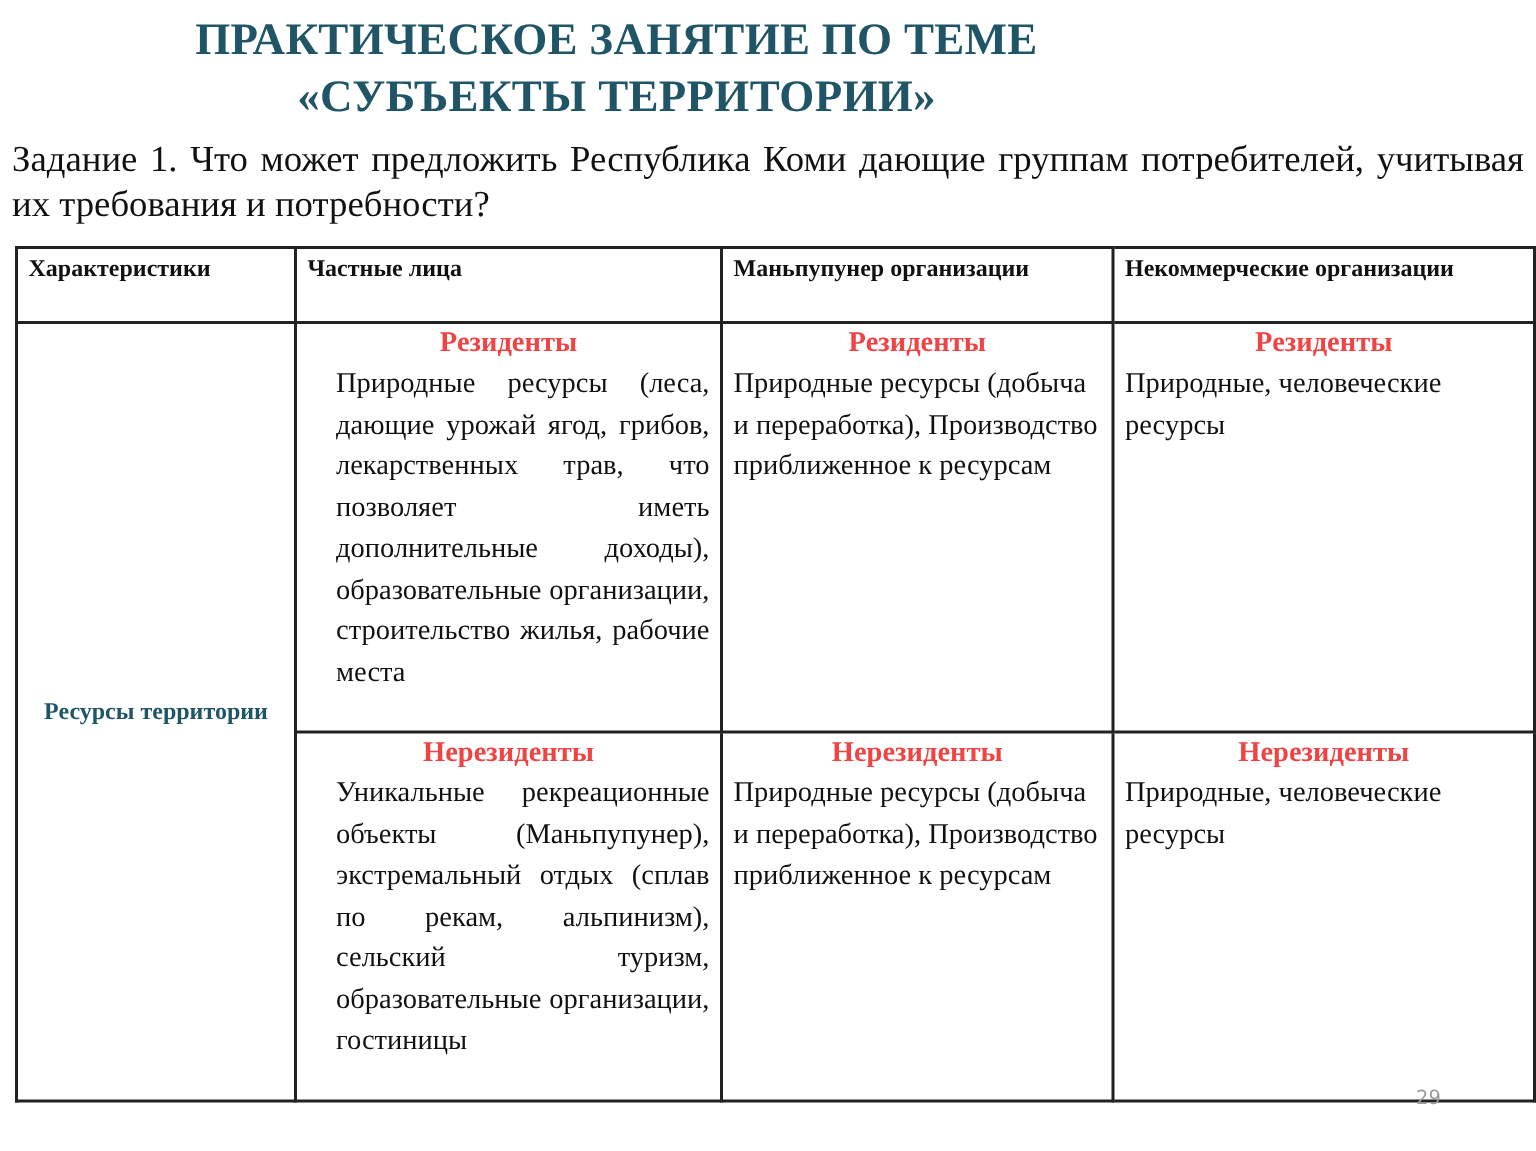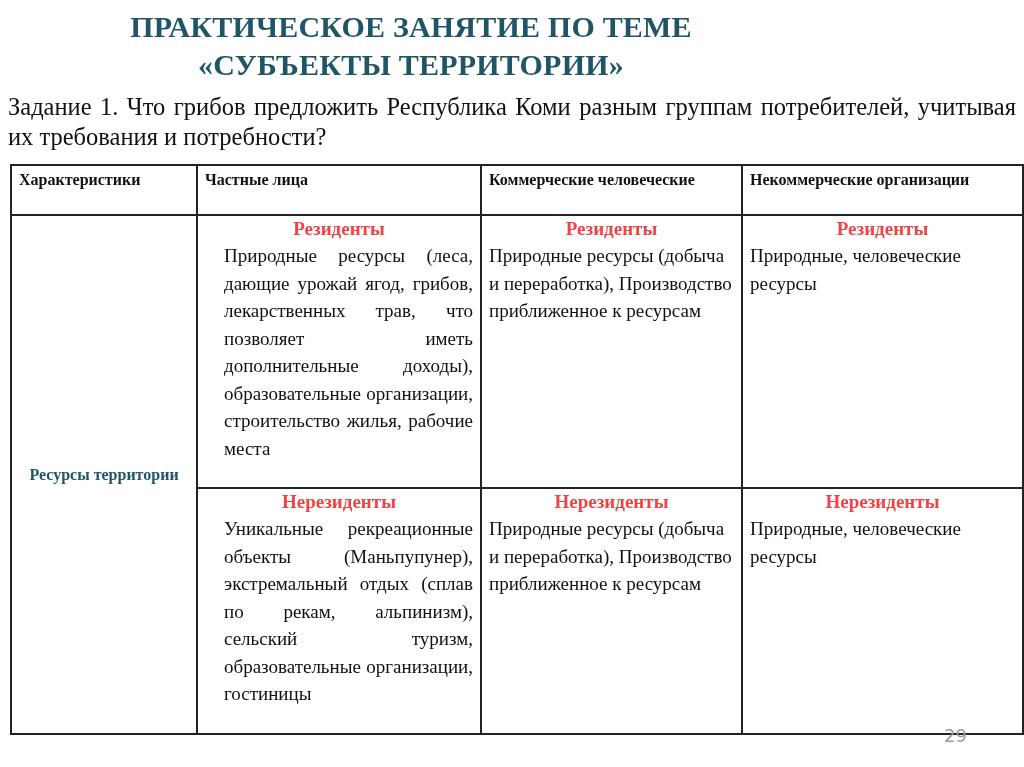--- a/index.html
+++ b/index.html
@@ -32,48 +32,48 @@
       color: #ef4444; font-weight: bold; text-align: center; font-size: 19px; line-height: 26px;
     }
     .cell-text { font-size: 19px; line-height: 27.5px; }
     .justify { text-align: justify; margin-left: 19px; }
     .rowhead {
       vertical-align: middle !important; text-align: center; color: #1f5566;
       font-weight: bold; font-size: 16px; line-height: 26px;
     }
     .pagenum {
       position: absolute; left: 944px; top: 725px; font-family: "DejaVu Sans", sans-serif;
-      font-size: 18px; color: #9a9a9a;
+      font-size: 13px; color: #9a9a9a;
     }
   </style>
 </head>
 <body>
 
 <div class="title">
   <div>ПРАКТИЧЕСКОЕ ЗАНЯТИЕ ПО ТЕМЕ</div>
   <div>«СУБЪЕКТЫ ТЕРРИТОРИИ»</div>
 </div>
 
 <div class="task">
   <b>Задание 1.</b>
-  <span>Что грибов предложить Республика Коми разным группам потребителей, учитывая их требования и потребности?</span>
+  <span>Что может предложить Республика Коми дающие группам потребителей, учитывая их требования и потребности?</span>
 </div>
 
 <table class="grid">
   <colgroup>
     <col style="width:186px">
     <col style="width:284px">
     <col style="width:261px">
     <col style="width:281px">
   </colgroup>
   <tbody>
       <tr>
     <th>Характеристики</th>
     <th>Частные лица</th>
-    <th>Коммерческие человеческие</th>
+    <th>Маньпупунер организации</th>
     <th>Некоммерческие организации</th>
   </tr>
   <tr style="height:273px">
     <td rowspan="2" class="rowhead">Ресурсы территории</td>
     <td>
       <div class="sub-h">Резиденты</div>
       <div class="cell-text justify">Природные ресурсы (леса, дающие урожай ягод, грибов, лекарственных трав, что позволяет иметь дополнительные доходы), образовательные организации, строительство жилья, рабочие места</div>
     </td>
     <td>
       <div class="sub-h">Резиденты</div>

